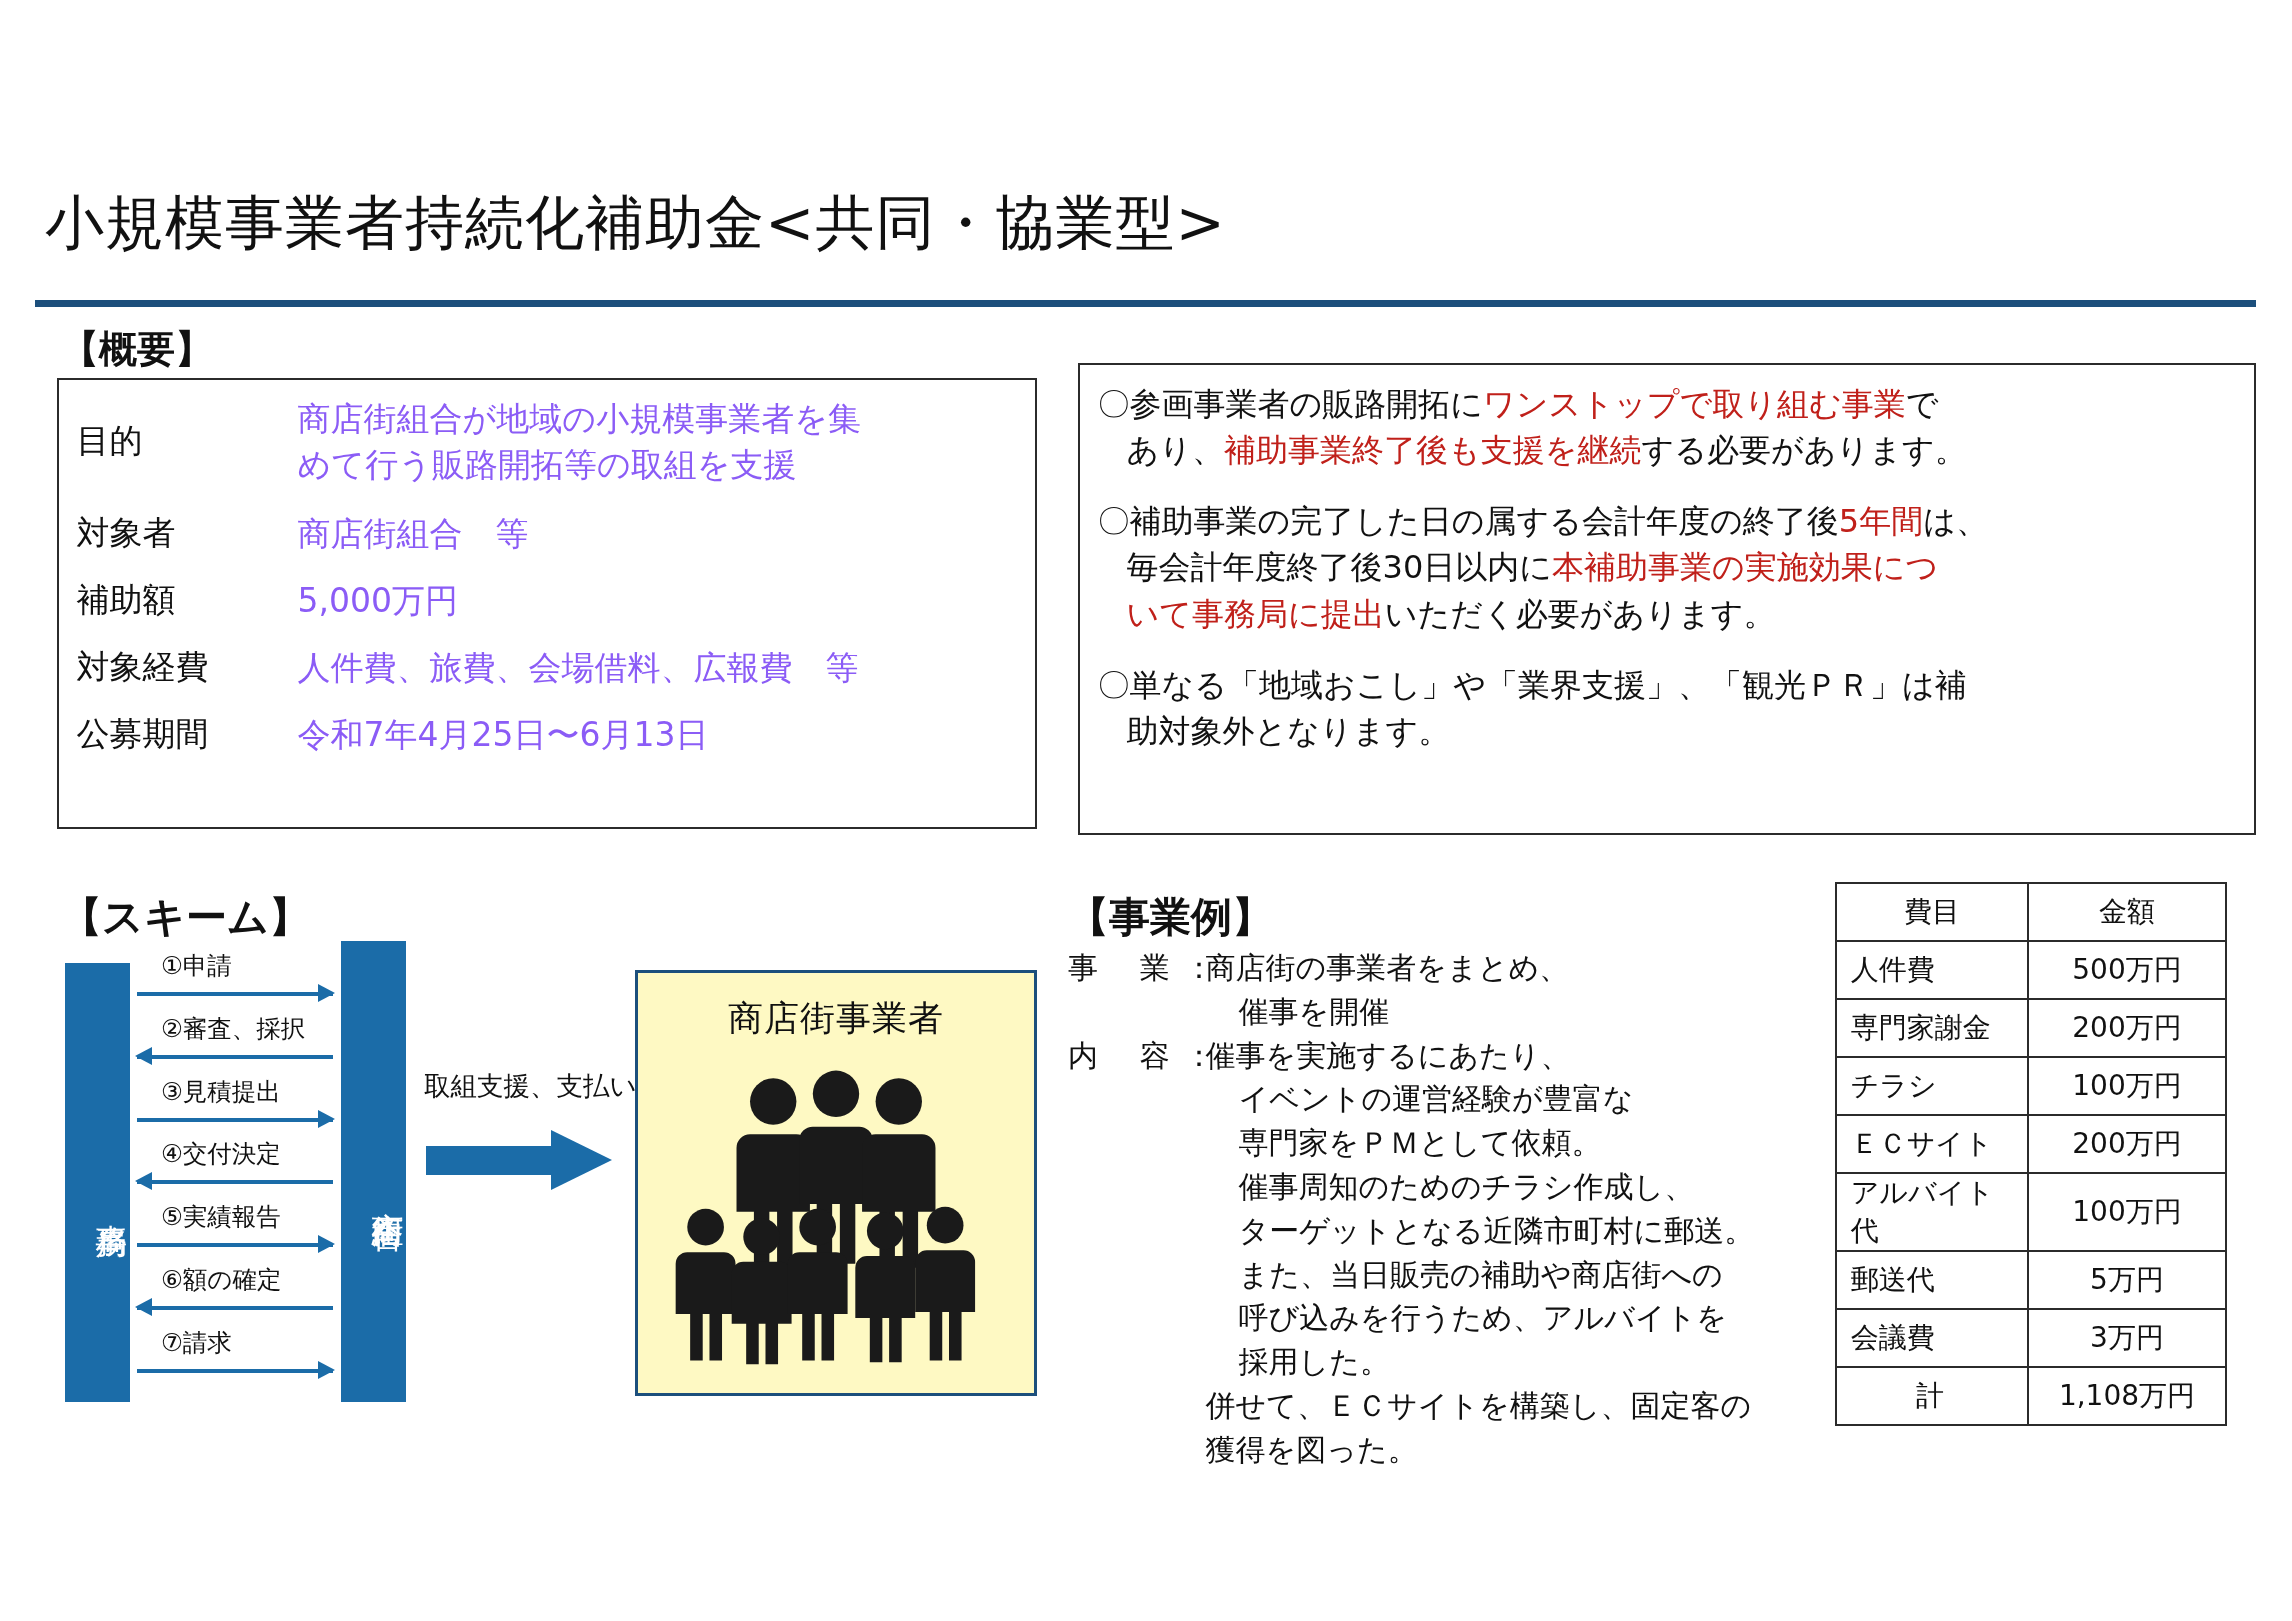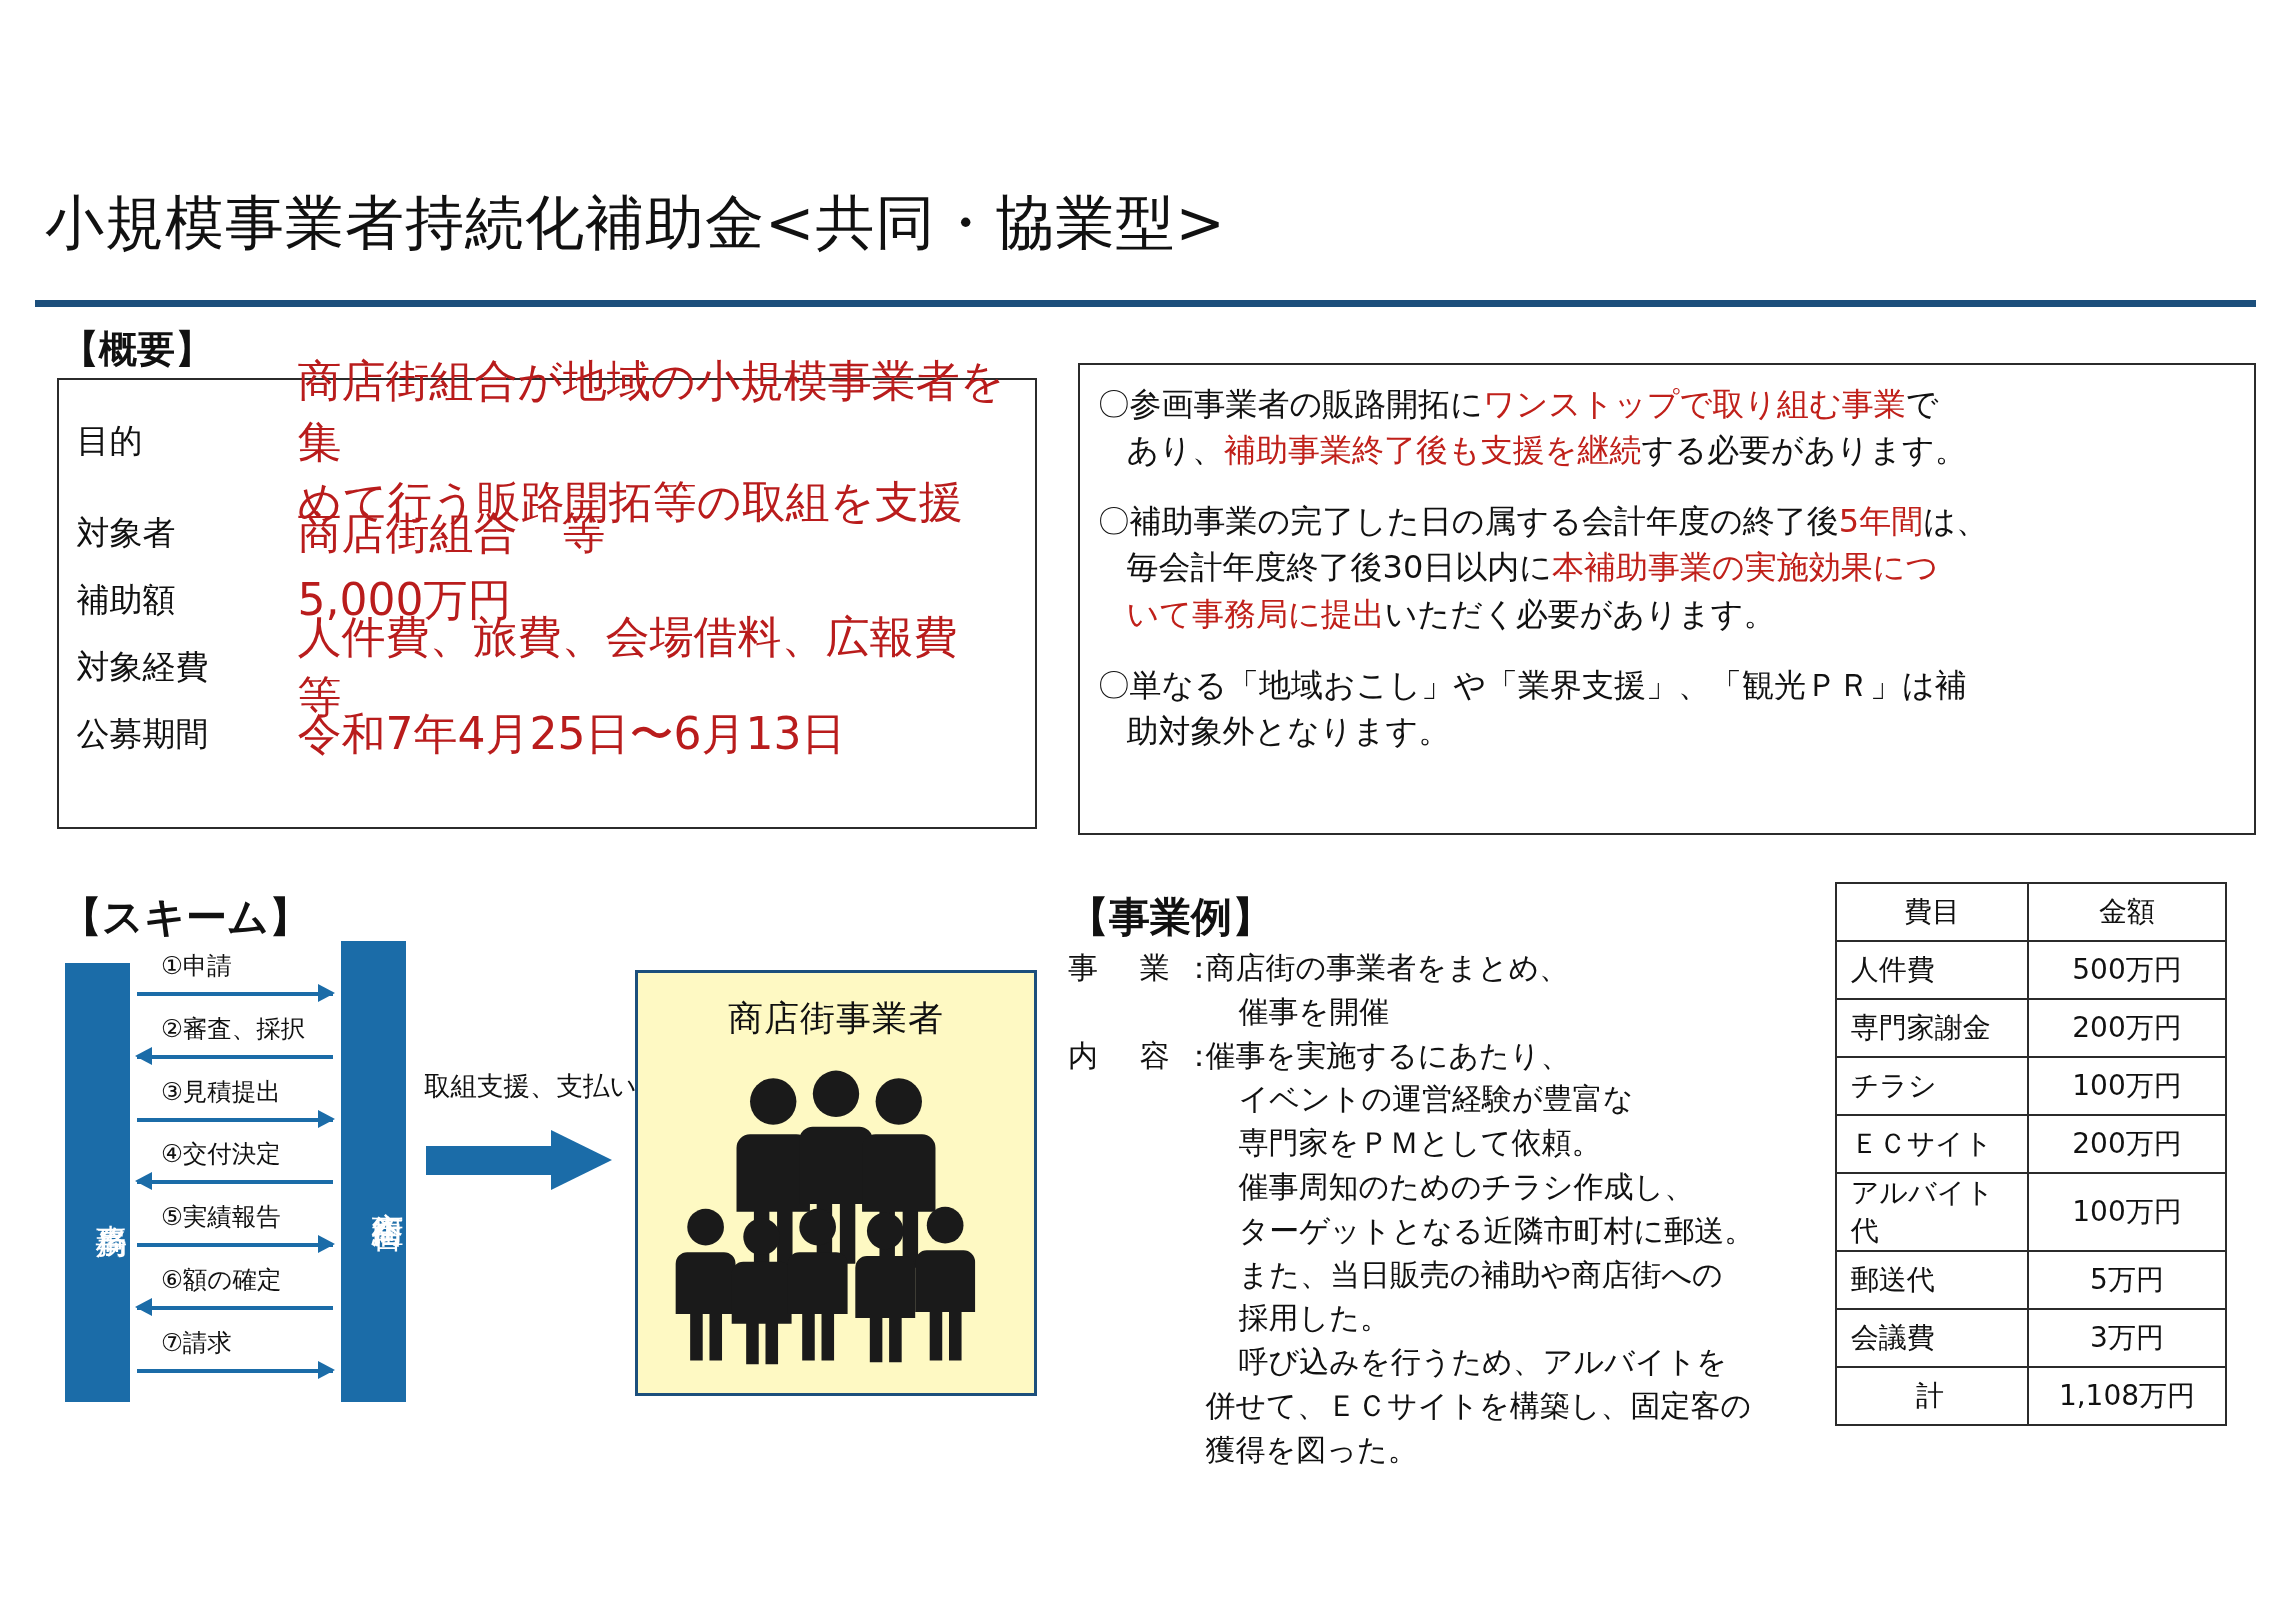--- a/index.html
+++ b/index.html
@@ -71,22 +71,22 @@
   }
   .ov-label {
     width: 221px;
     flex: none;
     font-size: 33px;
     color: #111;
     padding-top: 7.8px;
     white-space: nowrap;
   }
   .ov-value {
-    font-size: 44px;
-    color: #b91c1c;
+    font-size: 33px;
+    color: #8b5cf6;
     padding-top: 7.8px;
     line-height: 1.38;
   }
   #ov-r0 { height: 116px; }
   #ov-r1, #ov-r2, #ov-r3, #ov-r4, #ov-r5 { height: 67px; }
 
   
   .notes-box {
     position: absolute;
     left: 1078px;
@@ -411,22 +411,22 @@
     <div class="jirei-line">
       <div class="jirei-key">内　容</div>
       <div class="jirei-colon">：</div>
       <div class="jirei-val">
         <div>催事を実施するにあたり、</div>
         <div class="jirei-indent">イベントの運営経験が豊富な</div>
         <div class="jirei-indent">専門家をＰＭとして依頼。</div>
         <div class="jirei-indent">催事周知のためのチラシ作成し、</div>
         <div class="jirei-indent">ターゲットとなる近隣市町村に郵送。</div>
         <div class="jirei-indent">また、当日販売の補助や商店街への</div>
+        <div class="jirei-indent">呼び込みを行うため、アルバイトを</div>
         <div class="jirei-indent">採用した。</div>
-        <div class="jirei-indent">呼び込みを行うため、アルバイトを</div>
         <div>併せて、ＥＣサイトを構築し、固定客の</div>
         <div>獲得を図った。</div>
       </div>
     </div>
   </div>
 
   <table class="cost-table">
     <thead>
       <tr>
         <th>費目</th>

